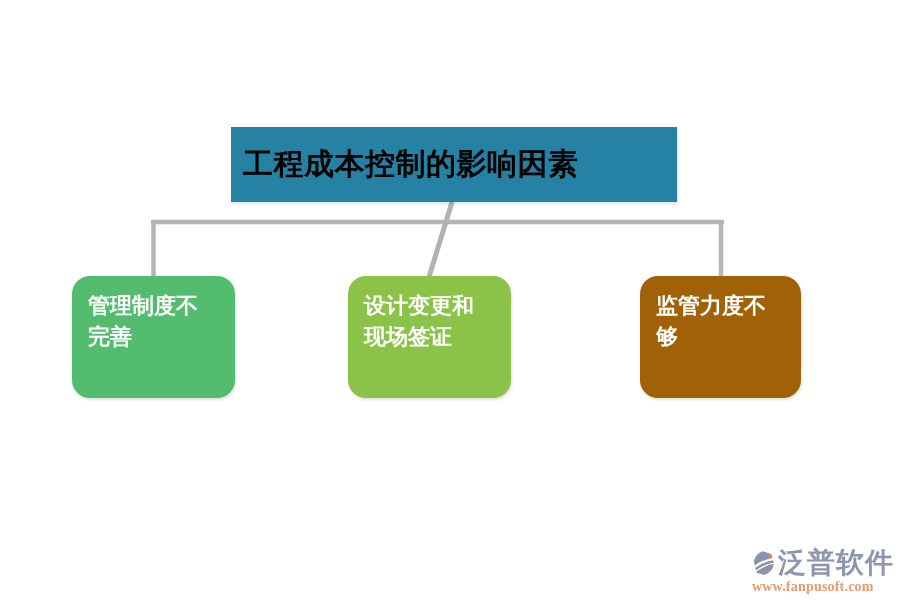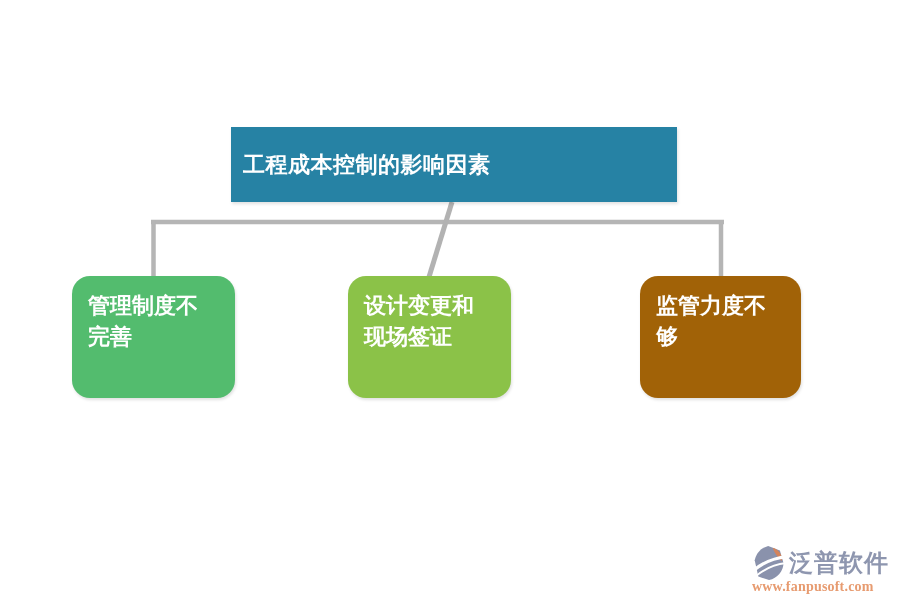--- a/index.html
+++ b/index.html
@@ -30,22 +30,22 @@
     width: 446px;
     height: 75px;
     background: #2682A4;
     display: flex;
     align-items: center;
     box-sizing: border-box;
     padding-left: 12px;
     box-shadow: 1px 2px 3px rgba(0,0,0,0.12);
   }
   .title-box .title-text {
-    color: #ffffff;
-    font-size: 22px;
+    color: #000000;
+    font-size: 30px;
     font-weight: bold;
     letter-spacing: 0.5px;
     white-space: nowrap;
   }
   .node {
     position: absolute;
     top: 276px;
     width: 163px;
     height: 122px;
     border-radius: 18px;
@@ -69,21 +69,21 @@
     left: 752px;
     top: 544px;
     width: 142px;
   }
   .watermark .brand-row {
     display: flex;
     align-items: center;
   }
   .watermark .brand-text {
     color: #8E96AF;
-    font-size: 24px;
+    font-size: 28px;
     font-weight: bold;
     letter-spacing: 1px;
     margin-left: 1px;
     white-space: nowrap;
   }
   .watermark .url-text {
     font-family: "Liberation Serif", serif;
     color: #E79B70;
     font-size: 14px;
     font-weight: bold;

